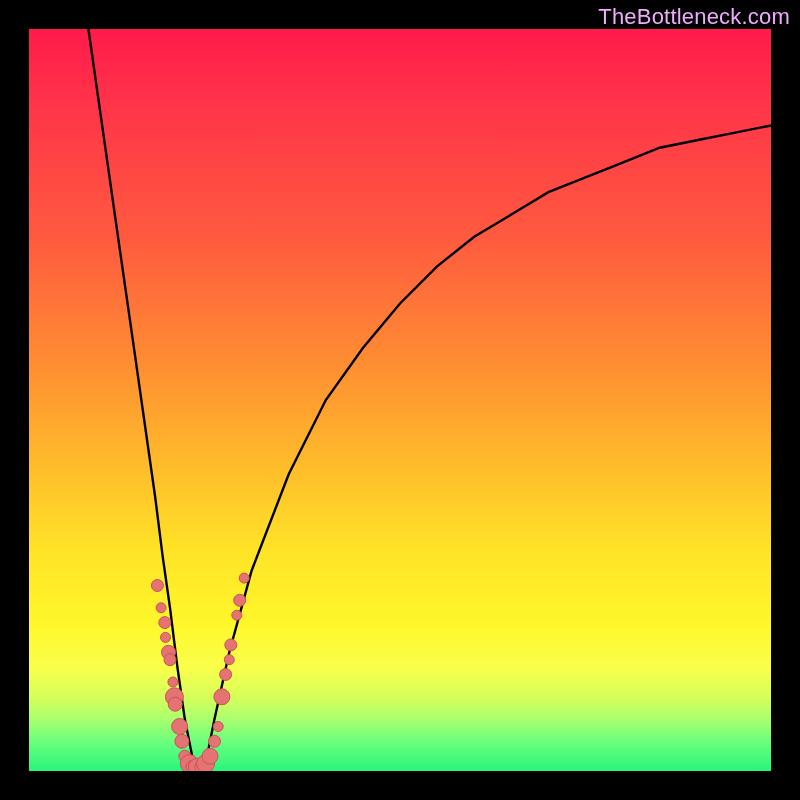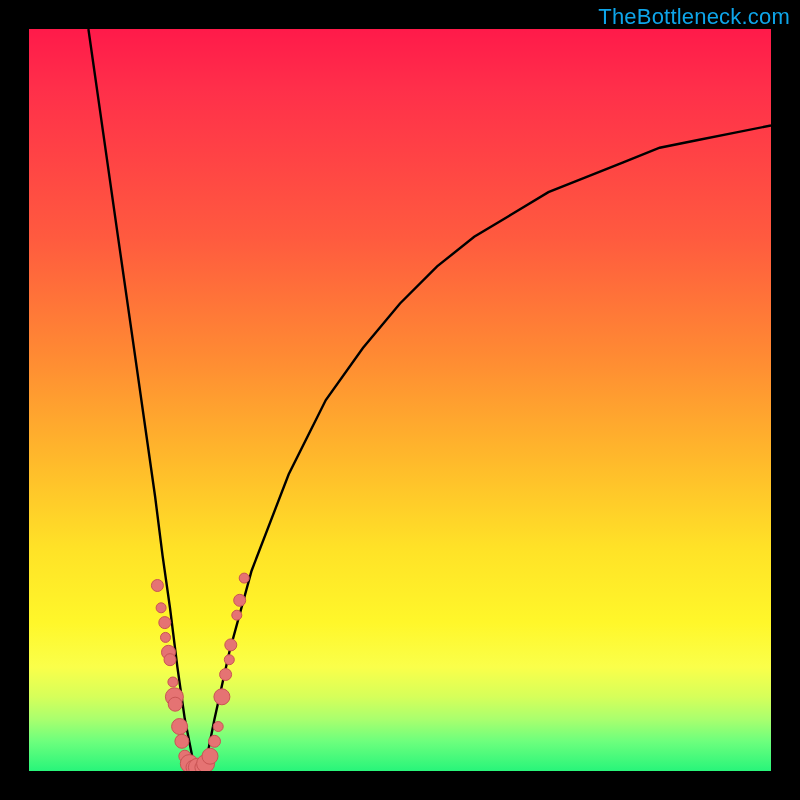--- a/index.html
+++ b/index.html
@@ -36,21 +36,21 @@
       #d6ff5a 90%,
       #aaff6e 93%,
       #6dff7d 96%,
       #28f57a 100%
     );
   }
   .watermark {
     position: absolute;
     top: 4px;
     right: 10px;
-    color: #0ea5e9;
+    color: #f0abfc;
     font-size: 22px;
     font-weight: 400;
     letter-spacing: 0.2px;
     user-select: none;
   }
   svg.curves {
     position: absolute;
     left: 0;
     top: 0;
   }

